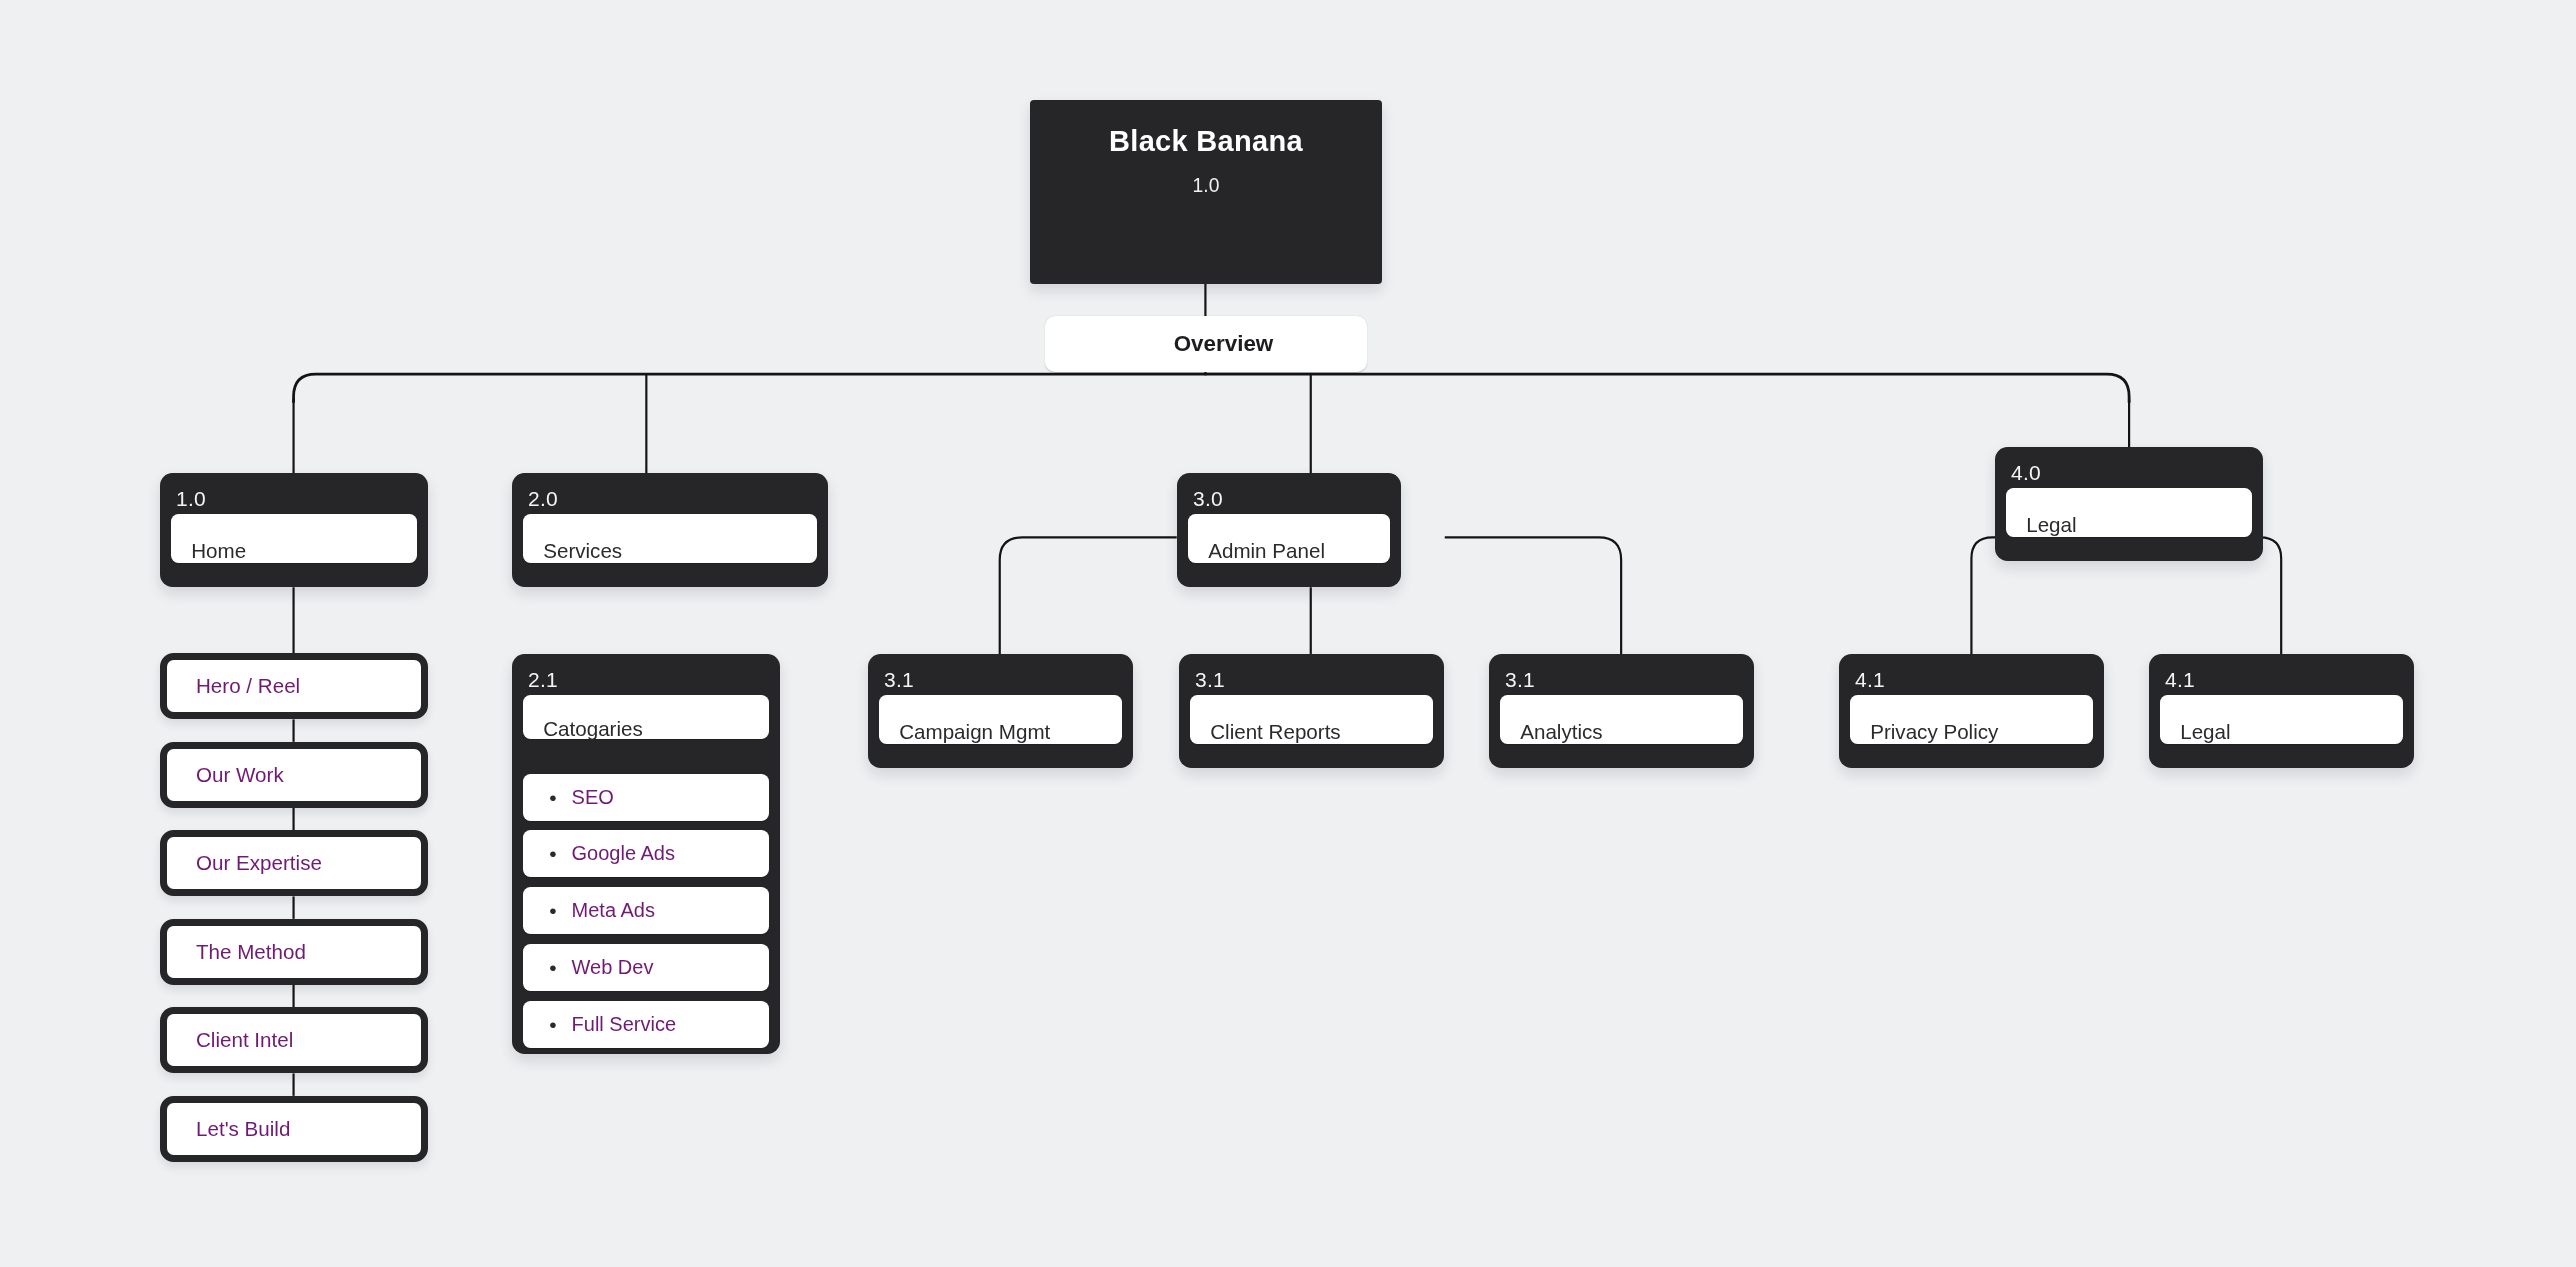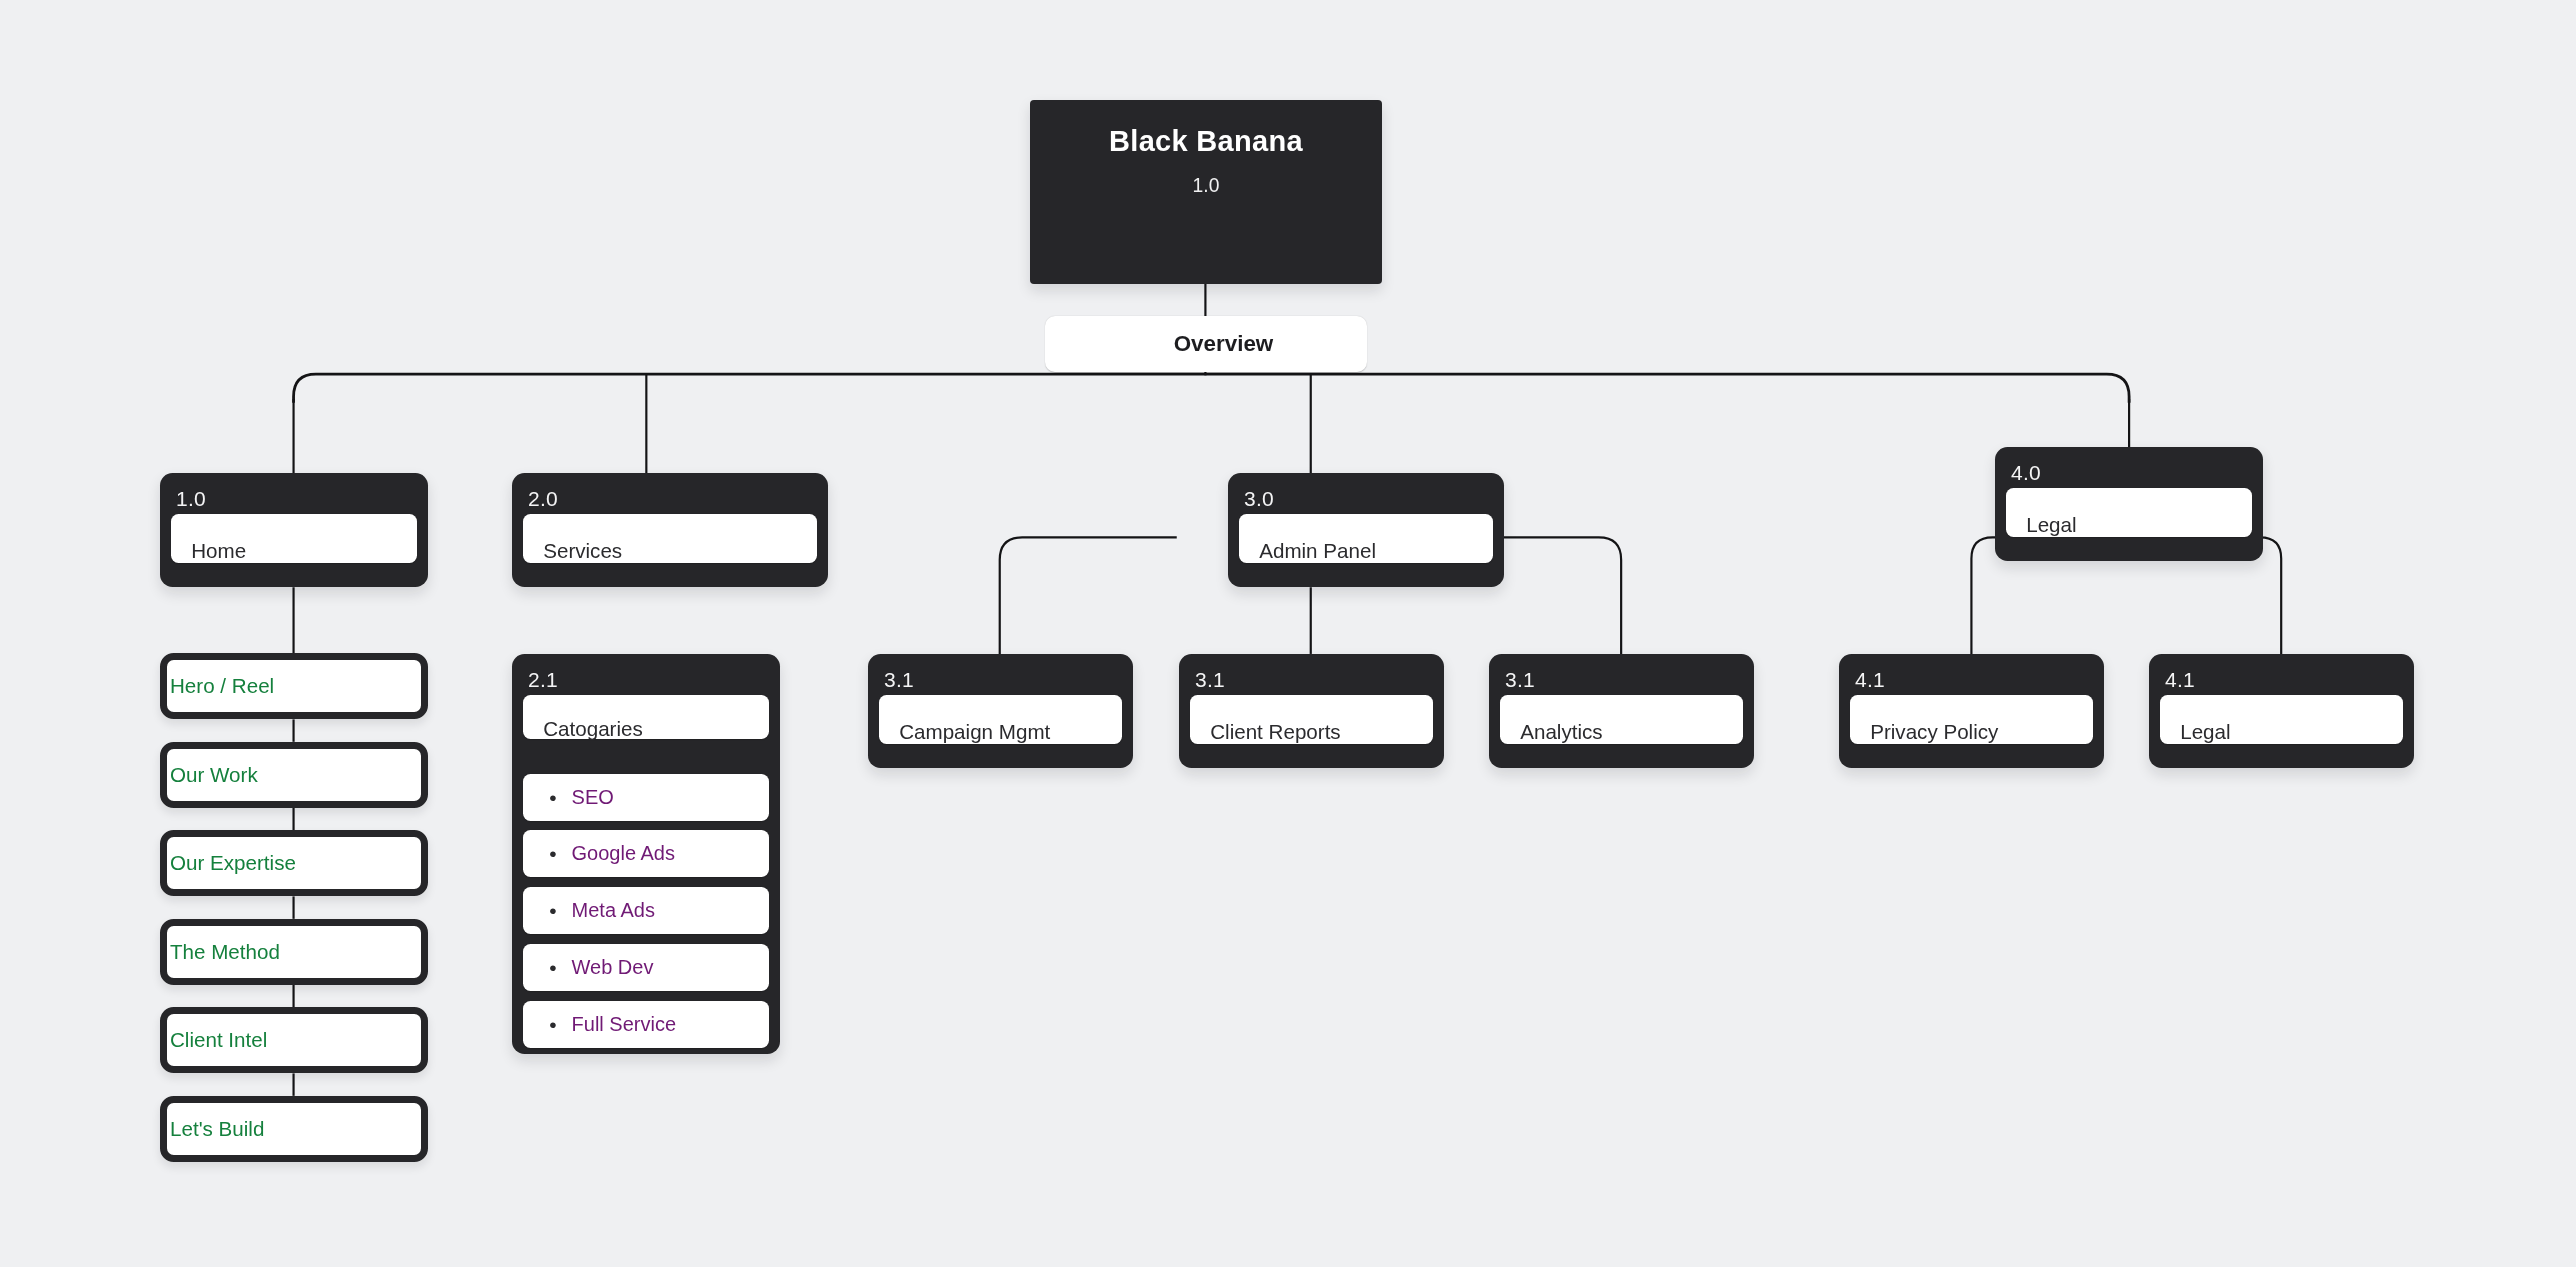--- a/index.html
+++ b/index.html
@@ -50,21 +50,21 @@
   }
   .root-btn .txt{color:#1d1d20;font-size:22.4px;font-weight:bold;}
 
   
   .outline{
     position:absolute;z-index:2;left:160px;width:268px;height:66px;
     background:#ffffff;border:7.5px solid #262629;border-radius:13.7px;
     box-sizing:border-box;display:flex;align-items:center;
     box-shadow:0 5px 10px rgba(20,20,25,.10);
   }
-  .outline .txt{color:#15803d;font-size:20.6px;padding-left:3px;white-space:nowrap;}
+  .outline .txt{color:#701a75;font-size:20.6px;padding-left:29px;white-space:nowrap;}
 
   
   .cat-card{left:512px;top:654px;width:268px;height:400px;}
   .cat-card .node-box{top:41px;height:44px;}
   .bullet-box{
     position:absolute;left:11.2px;right:11.2px;height:47px;
     background:#ffffff;border-radius:7.5px;
     display:flex;align-items:center;
     box-shadow:0 0.6px 1.2px rgba(0,0,0,.18);
   }
@@ -116,21 +116,21 @@
     </div>
   </div>
 
   <div class="node l1" style="left:512px;top:473px;width:316px;height:114px">
     <div class="node-code">2.0</div>
     <div class="node-box">
       <span class="txt">Services</span>
     </div>
   </div>
 
-  <div class="node l1" style="left:1228px;top:473px;width:276px;height:114px">
+  <div class="node l1" style="left:1177px;top:473px;width:224px;height:114px">
     <div class="node-code">3.0</div>
     <div class="node-box">
       <span class="txt">Admin Panel</span>
     </div>
   </div>
 
   <div class="node l1" style="left:1995px;top:447px;width:268px;height:114px">
     <div class="node-code">4.0</div>
     <div class="node-box">
       <span class="txt">Legal</span>

